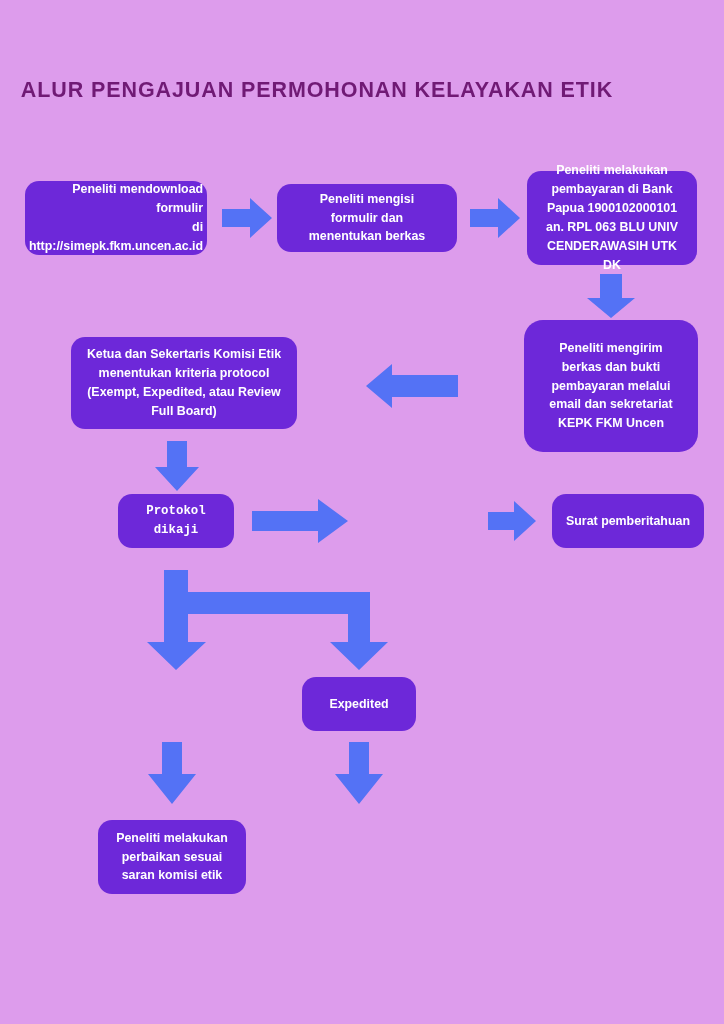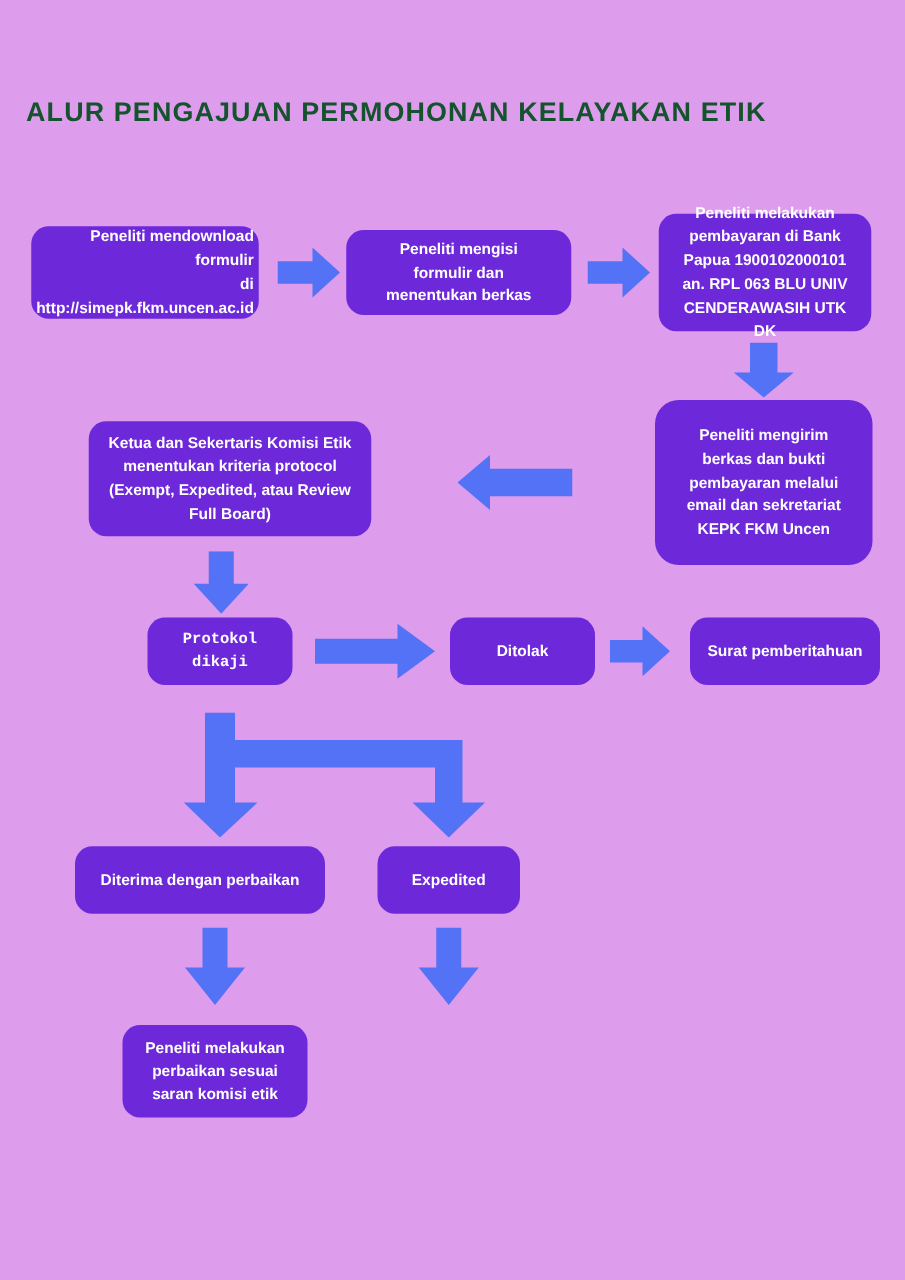--- a/index.html
+++ b/index.html
@@ -22,21 +22,21 @@
   }
   .title {
     position: absolute;
     left: 0;
     top: 78px;
     width: 634px;
     text-align: center;
     font-size: 21.5px;
     font-weight: bold;
     letter-spacing: 0.9px;
-    color: #14532d;
+    color: #701a75;
     font-family: "Liberation Sans", sans-serif;
   }
   .node {
     position: absolute;
     background: #6d28d9;
     color: #ffffff;
     border-radius: 14px;
     display: flex;
     align-items: center;
     justify-content: center;
@@ -132,44 +132,38 @@
   <div class="node" style="left:118px; top:494px; width:116px; height:54px;font-family:Liberation Mono, monospace;">
     <span class="node-text">Protokol dikaji</span>
   </div>
 
   <div class="arrow" style="left:252px; top:499px; width:96px; height:44px;">
     <svg width="96" height="44" viewBox="0 0 96 44">
       <polygon points="0,12 66,12 66,0 96,22 66,44 66,32 0,32" fill="#5472f5"></polygon>
     </svg>
   </div>
 
-  <div class="node" style="left:360px; top:494px; width:116px; height:54px;">
-    <span class="node-text">Ditolak</span>
-  </div>
 
   <div class="arrow" style="left:488px; top:500px; width:48px; height:42px;">
     <svg width="48" height="42" viewBox="0 0 48 42">
       <polygon points="0,12 26,12 26,1 48,21 26,41 26,30 0,30" fill="#5472f5"></polygon>
     </svg>
   </div>
 
   <div class="node" style="left:552px; top:494px; width:152px; height:54px;">
     <span class="node-text">Surat pemberitahuan</span>
   </div>
 
   <div class="arrow" style="left:140px; top:570px; width:250px; height:100px;">
     <svg width="250" height="100" viewBox="0 0 250 100">
 
       <path d="M24,0 L48,0 L48,22 L230,22 L230,72 L248,72 L219,100 L190,72 L208,72 L208,44 L48,44 L48,72 L66,72 L36,100 L7,72 L24,72 Z" fill="#5472f5"></path>
     </svg>
   </div>
 
-  <div class="node" style="left:60px; top:677px; width:200px; height:54px;">
-    <span class="node-text">Diterima dengan perbaikan</span>
-  </div>
 
   <div class="node" style="left:302px; top:677px; width:114px; height:54px;">
     <span class="node-text">Expedited</span>
   </div>
 
   <div class="arrow" style="left:146px; top:742px; width:52px; height:62px;">
     <svg width="52" height="62" viewBox="0 0 52 62">
       <polygon points="16,0 36,0 36,32 50,32 26,62 2,32 16,32" fill="#5472f5"></polygon>
     </svg>
   </div>

